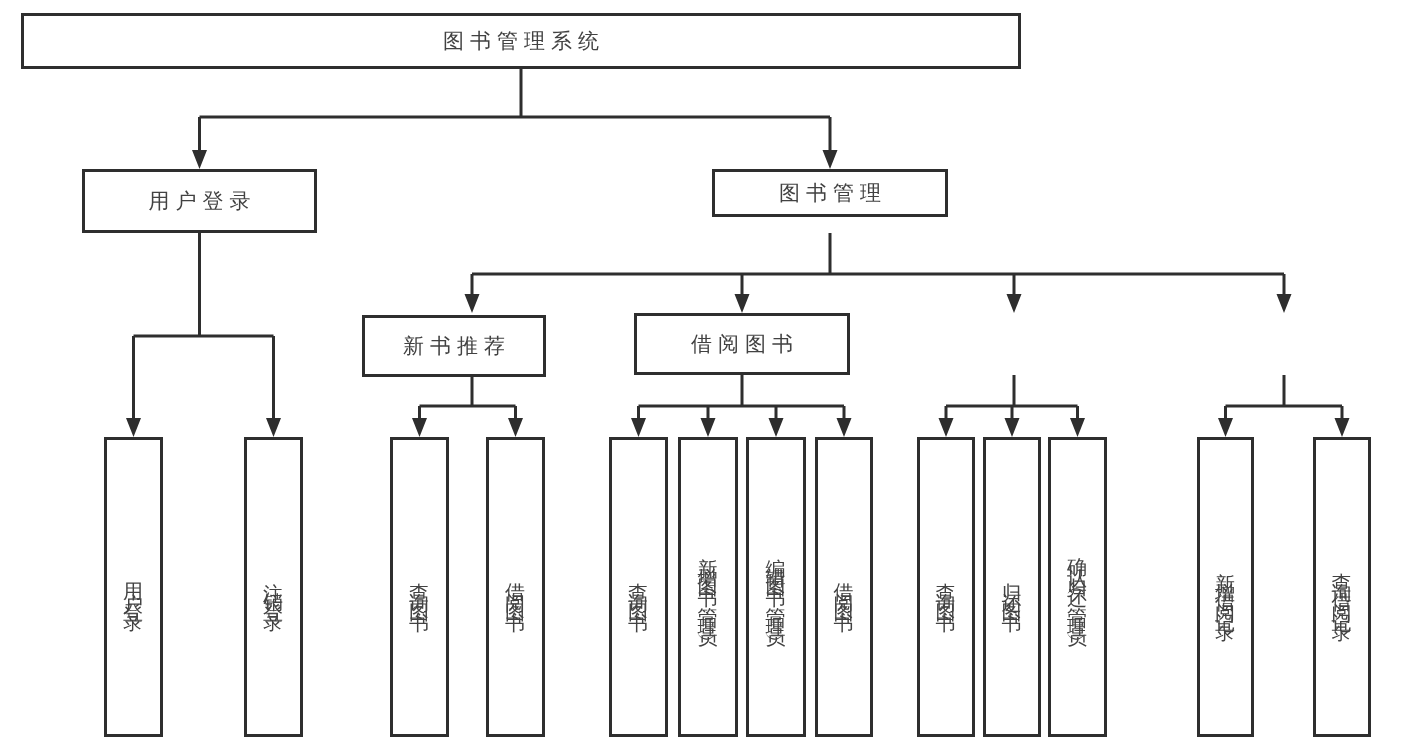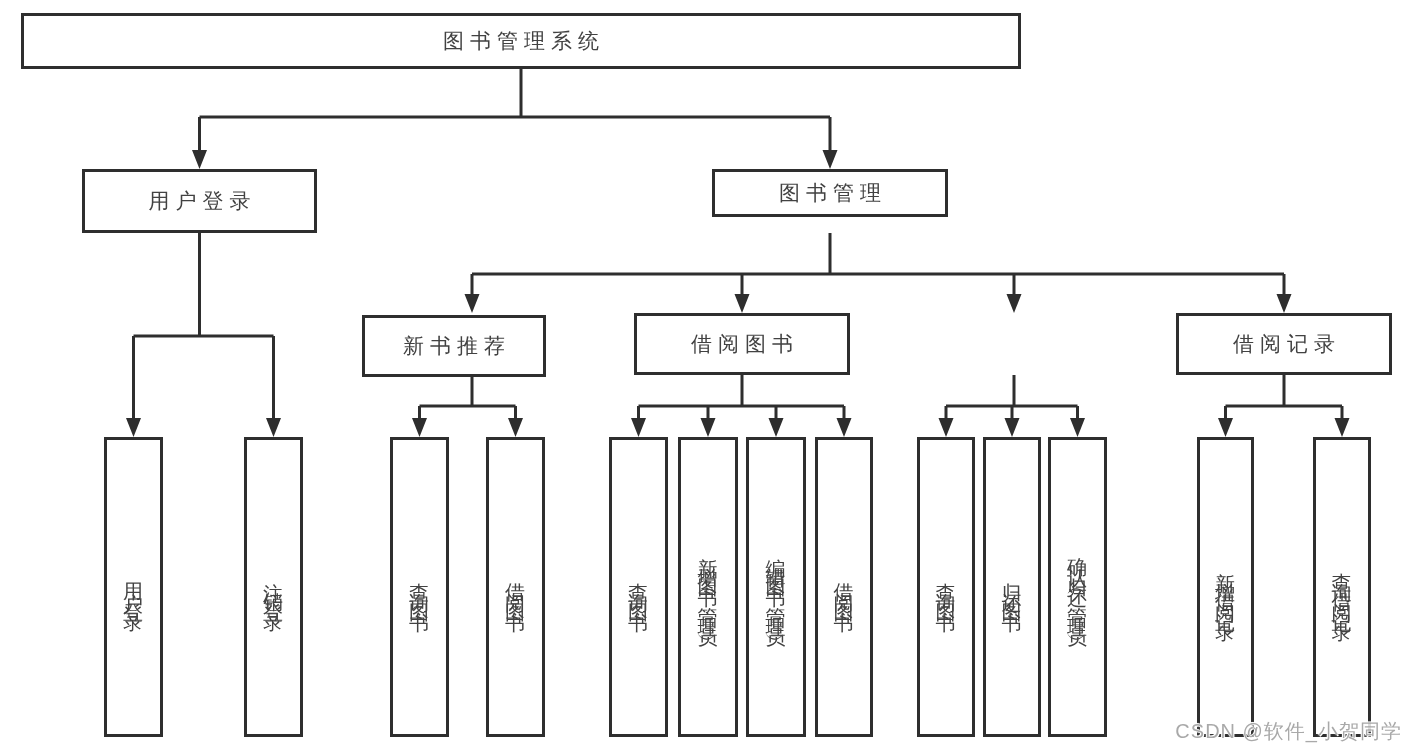--- a/index.html
+++ b/index.html
@@ -103,23 +103,20 @@
   <div class="box hbox" style="left:712px;top:169px;width:236px;height:48px">
     <span>图书管理</span>
   </div>
 
   <div class="box hbox" style="left:362px;top:315px;width:184px;height:62px">
     <span>新书推荐</span>
   </div>
   <div class="box hbox" style="left:634px;top:313px;width:216px;height:62px">
     <span>借阅图书</span>
   </div>
-  <div class="box hbox" style="left:1176px;top:313px;width:216px;height:62px">
-    <span>借阅记录</span>
-  </div>
 
   <div class="box vbox" style="left:104px;top:437px;width:59px;height:300px">
     <span>用户登录</span>
   </div>
   <div class="box vbox" style="left:244px;top:437px;width:59px;height:300px">
     <span>注销登录</span>
   </div>
 
   <div class="box vbox" style="left:390px;top:437px;width:59px;height:300px">
     <span>查询图书</span>
@@ -151,15 +148,14 @@
     <span>确认归还（管理员）</span>
   </div>
 
   <div class="box vbox" style="left:1197px;top:437px;width:57px;height:300px">
     <span>新增借阅记录</span>
   </div>
   <div class="box vbox" style="left:1313px;top:437px;width:58px;height:300px">
     <span>查询借阅记录</span>
   </div>
 
-  <div class="watermark">CSDN @软件_小贺同学</div>
 
 </div>
 
 </body></html>

